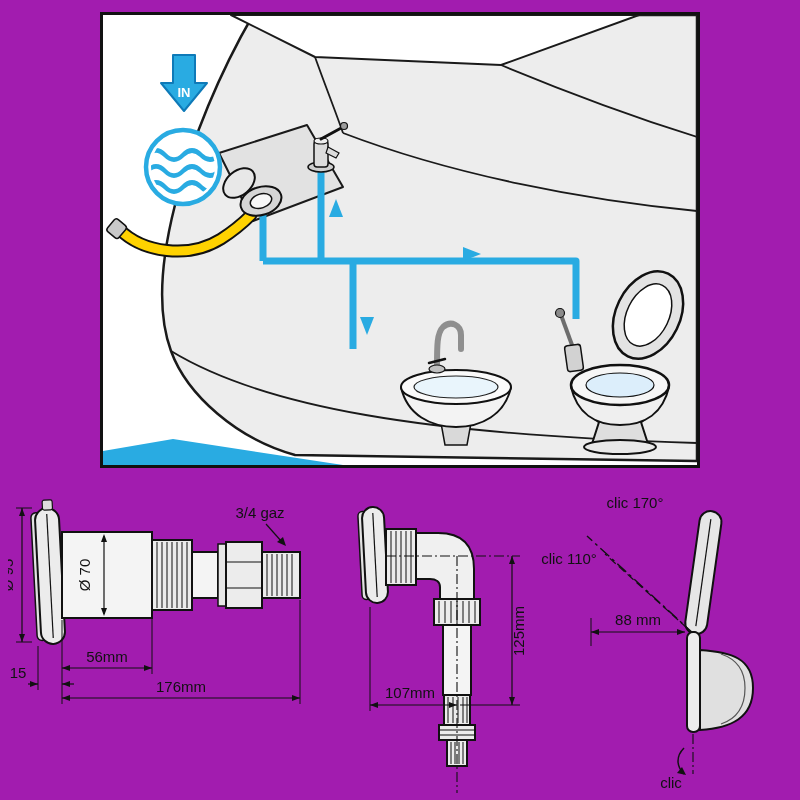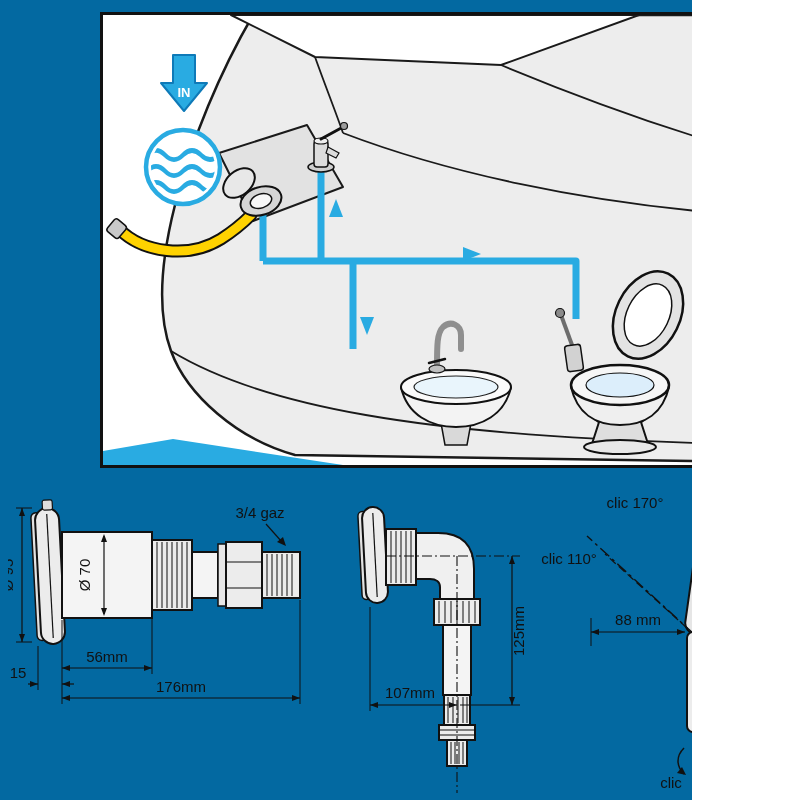--- a/index.html
+++ b/index.html
@@ -1,16 +1,16 @@
 <!DOCTYPE html>
 <html style="--blue: #29abe2; --blueDark: #0e7ab8; --yellow: #ffd200; --outline: #1a1a1a; --grayLight: #ededed;"><head>
 <meta charset="utf-8">
 <style>
   html,body{margin:0;padding:0;background:#fff;}
-  .page{position:relative;width:692px;height:800px;background:#0369a1;overflow:hidden;
+  .page{position:relative;width:800px;height:800px;background:#a21caf;overflow:hidden;
         font-family:"Liberation Sans",sans-serif;}
   .top-box{position:absolute;left:100px;top:12px;width:594px;height:450px;
            border:3px solid #111;background:#fff;}
   .drawing{position:absolute;}
   svg text{font-family:"Liberation Sans",sans-serif;font-size:15px;fill:#111;}
   svg text.dim{font-size:15px;}
   svg text.in-txt{font-size:13px;font-weight:bold;fill:#fff;}
   .f-blue{fill:var(--blue);}
   .s-blue{stroke:var(--blue);}
   .s-yellow{stroke:var(--yellow);}

